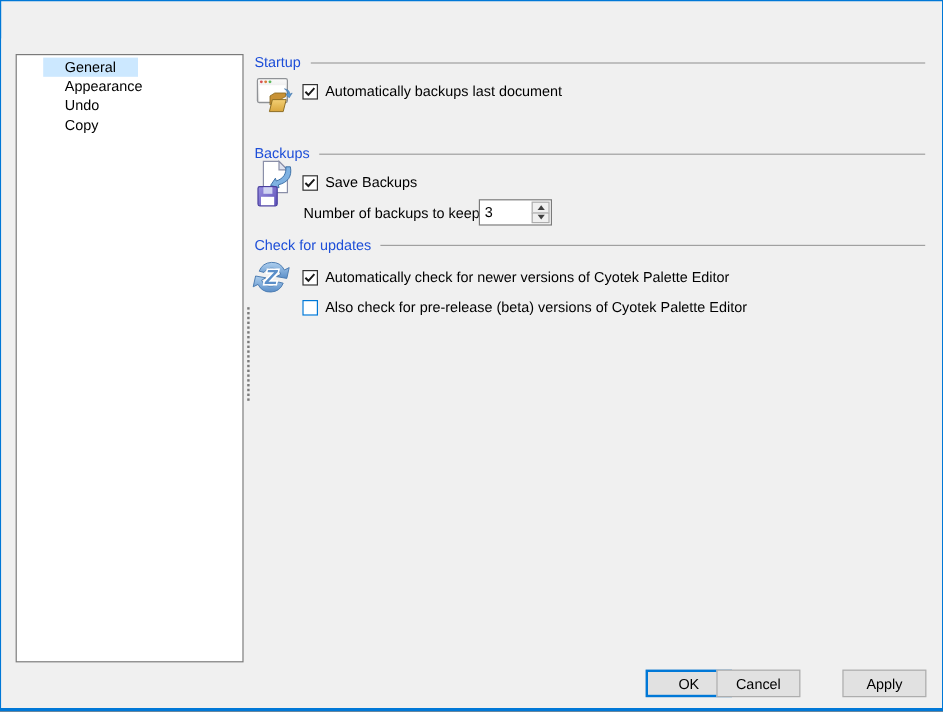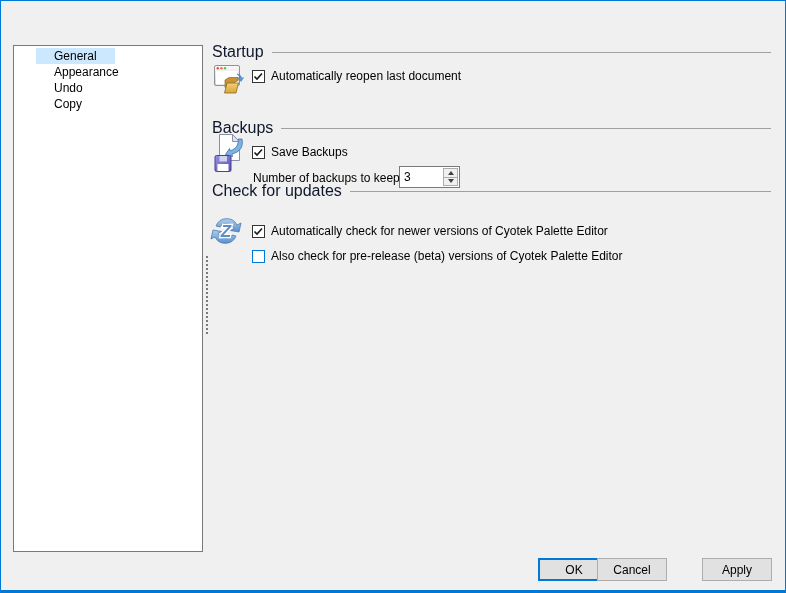--- a/index.html
+++ b/index.html
@@ -26,21 +26,21 @@
     background:#fff; border:1px solid #7a7a7a; padding-top:2px; overflow:hidden;
   }
   .list-item { margin-left:22px; height:16px; line-height:16px; font-size:12px; color:#000; width:max-content; padding:0 18px; }
   .list-item.selected { background:#cce8ff; }
 
   
   .splitter { position:absolute; left:205px; top:224px; height:78px; width:0; border-left:2px dotted #7a7a7a; }
 
   
   .section-header { position:absolute; left:211px; width:559px; display:flex; align-items:center; height:14px; }
-  .section-header .hdr-text { font-size:16px; color:#0f172a; white-space:nowrap; }
+  .section-header .hdr-text { font-size:12px; color:#1d4ed8; white-space:nowrap; }
   .section-header .hdr-line { flex:1; height:1px; background:#a0a0a0; margin-left:8px; }
 
   .sec-icon { position:absolute; }
 
   
   .cb-row { position:absolute; display:flex; align-items:center; height:15px; }
   .cb-box { width:13px; height:13px; background:#fff; border:1px solid #333333; margin-right:6px; flex:none;
             display:flex; align-items:center; justify-content:center; }
   .cb-box.blue { border-color:#0078d7; }
   .cb-label { font-size:12px; color:#000; white-space:nowrap; line-height:15px; }
@@ -119,21 +119,21 @@
       <path d="M12 18 h9 l5 3.5 -2 9 -10 0 -4 -3 z" fill="none"></path>
       <path d="M11.5 31 l2.5 -10 11.5 0 -2.5 10 z" fill="url(#foldG)" stroke="#8a6a1f" stroke-width="0.8"></path>
     </svg>
 
     <div class="cb-row" style="left:251px; top:37px;">
       <span class="cb-box">
         <svg width="11" height="11" viewBox="0 0 11 11">
           <polyline points="1.5,5.5 4,8 9,2.5" fill="none" stroke="#1a1a1a" stroke-width="1.6"></polyline>
         </svg>
       </span>
-      <span class="cb-label">Automatically reopen last document</span>
+      <span class="cb-label">Automatically backups last document</span>
     </div>
 
     <div class="section-header" style="top:89px;">
       <span class="hdr-text">Backups</span>
       <span class="hdr-line"></span>
     </div>
 
     <svg class="sec-icon" style="left:212px; top:101px;" width="34" height="40" viewBox="0 0 34 40">
       <defs>
         <linearGradient id="flopG" x1="0" y1="0" x2="1" y2="1">
@@ -164,21 +164,21 @@
       <div class="spin-buttons">
         <div class="spin-btn">
             <span class="tri-up"></span>
           </div>
         <div class="spin-btn">
             <span class="tri-down"></span>
           </div>
       </div>
     </div>
 
-    <div class="section-header" style="top:152px;">
+    <div class="section-header" style="top:165px;">
       <span class="hdr-text">Check for updates</span>
       <span class="hdr-line"></span>
     </div>
 
     <svg class="sec-icon" style="left:207px; top:181px;" width="36" height="36" viewBox="0 0 36 36">
       <defs>
         <linearGradient id="refG" x1="0" y1="0" x2="0" y2="1">
           <stop offset="0" stop-color="#aecfee"></stop>
             <stop offset="1" stop-color="#5b8fc9"></stop>
         </linearGradient>

